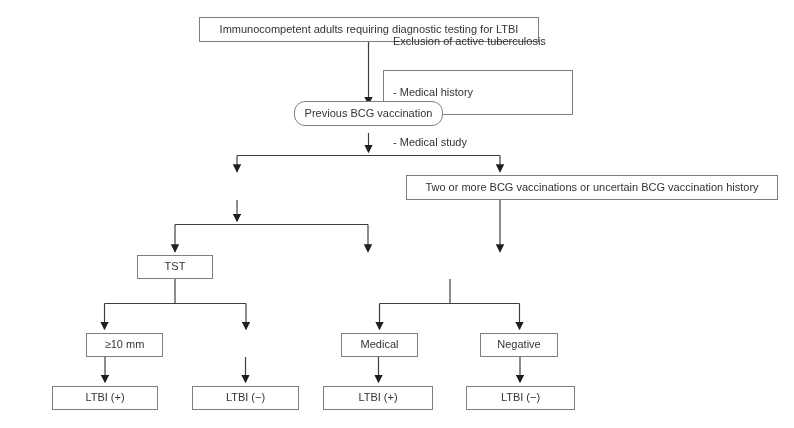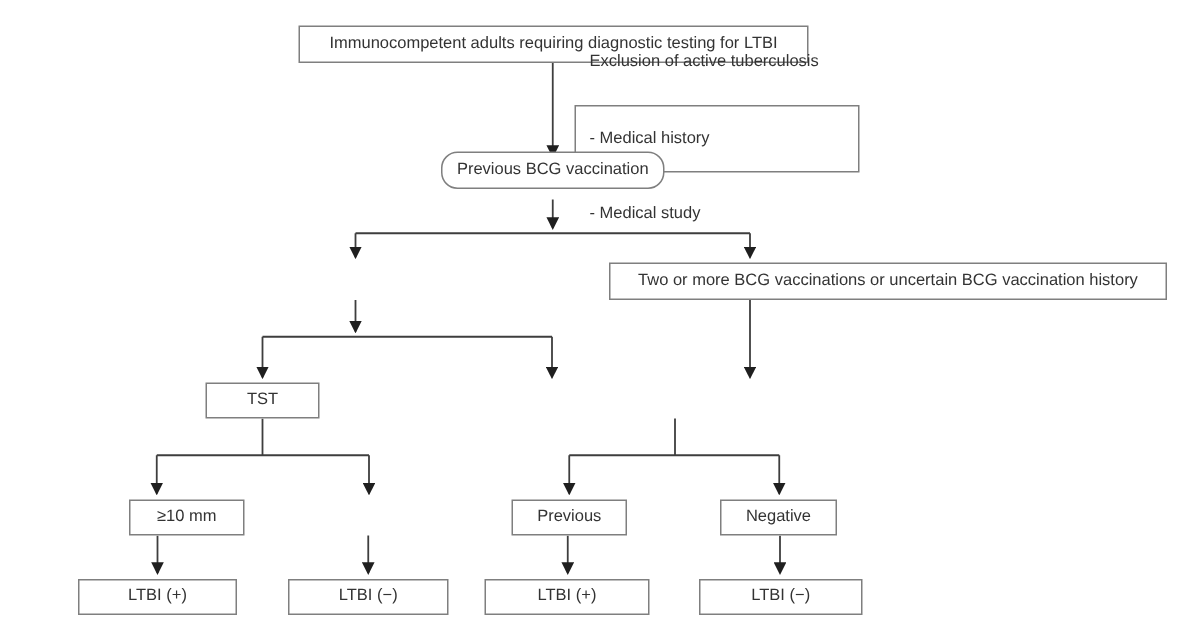--- a/index.html
+++ b/index.html
@@ -87,21 +87,21 @@
 
 
   <div class="node" style="left:406px; top:175px; width:372px; height:25px;">Two or more BCG vaccinations or uncertain BCG vaccination history</div>
 
   <div class="node" style="left:137px; top:255px; width:76px; height:24px;">TST</div>
 
 
   <div class="node" style="left:66px; top:333px; width:77px; height:24px;margin-left:20px;">≥10 mm</div>
 
 
-  <div class="node" style="left:341px; top:333px; width:77px; height:24px;">Previous</div>
+  <div class="node" style="left:341px; top:333px; width:77px; height:24px;">Medical</div>
 
   <div class="node" style="left:480px; top:333px; width:78px; height:24px;">Negative</div>
 
   <div class="node" style="left:52px; top:386px; width:106px; height:24px;">LTBI (+)</div>
 
   <div class="node" style="left:192px; top:386px; width:107px; height:24px;">LTBI (−)</div>
 
   <div class="node" style="left:323px; top:386px; width:110px; height:24px;">LTBI (+)</div>
 
   <div class="node" style="left:466px; top:386px; width:109px; height:24px;">LTBI (−)</div>

